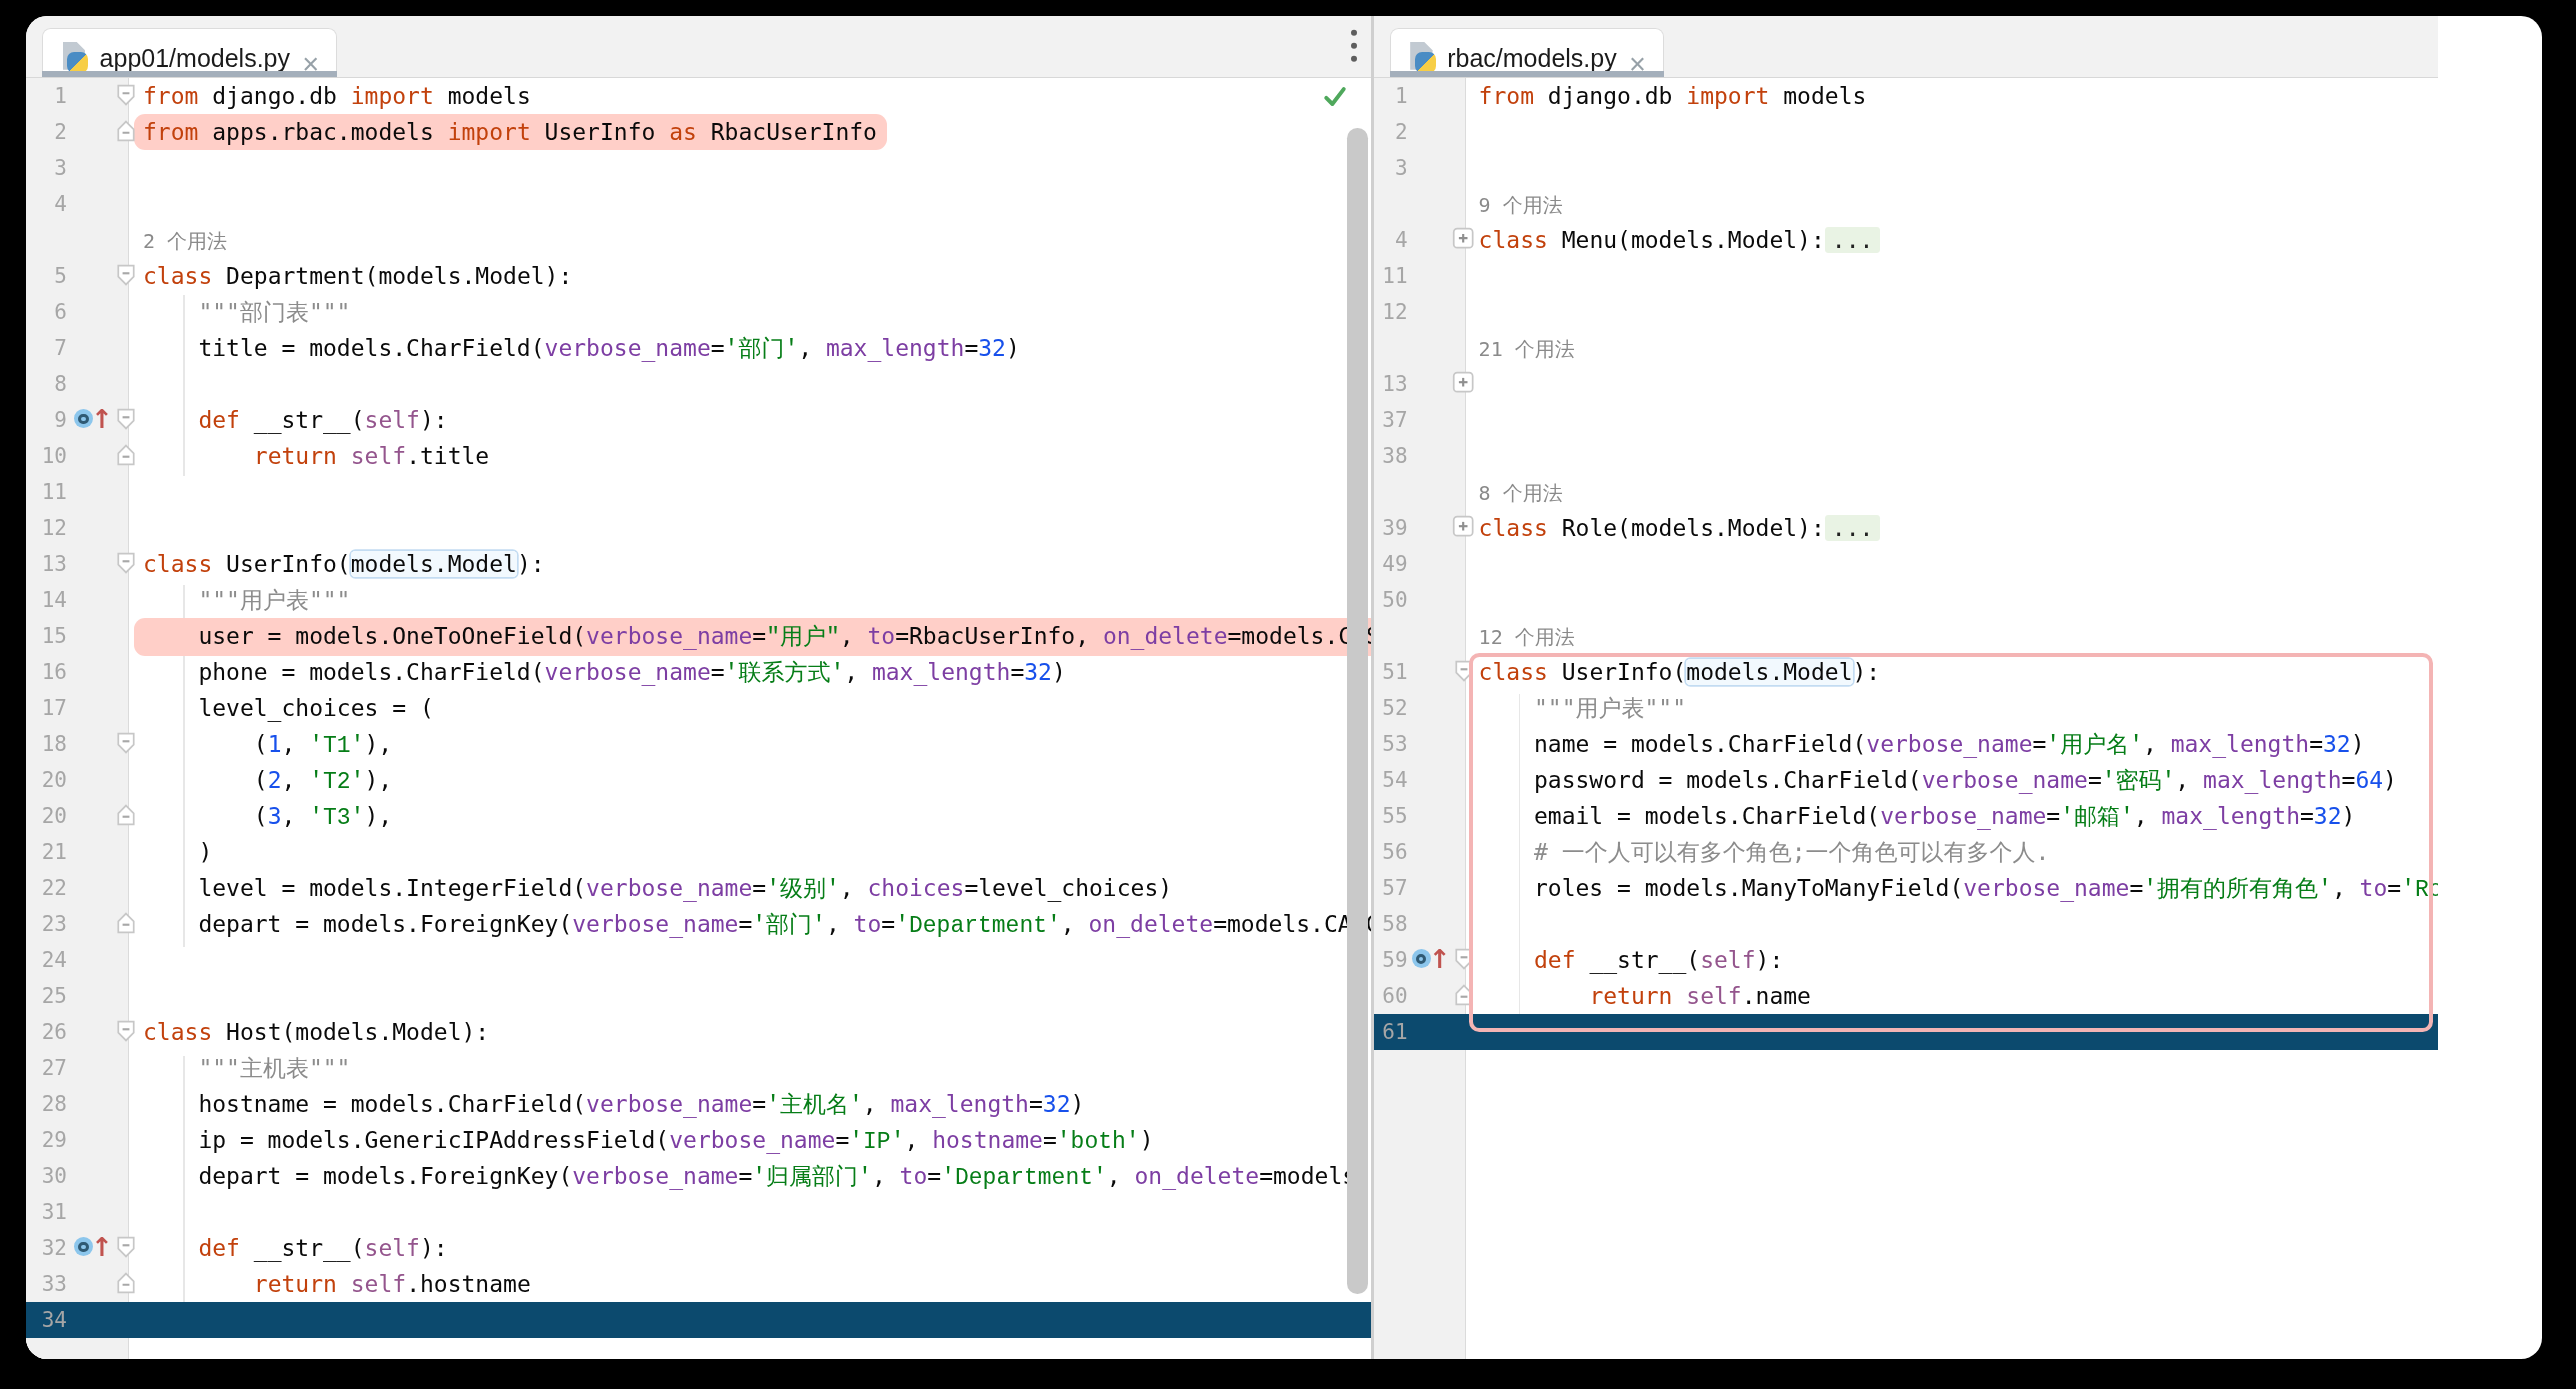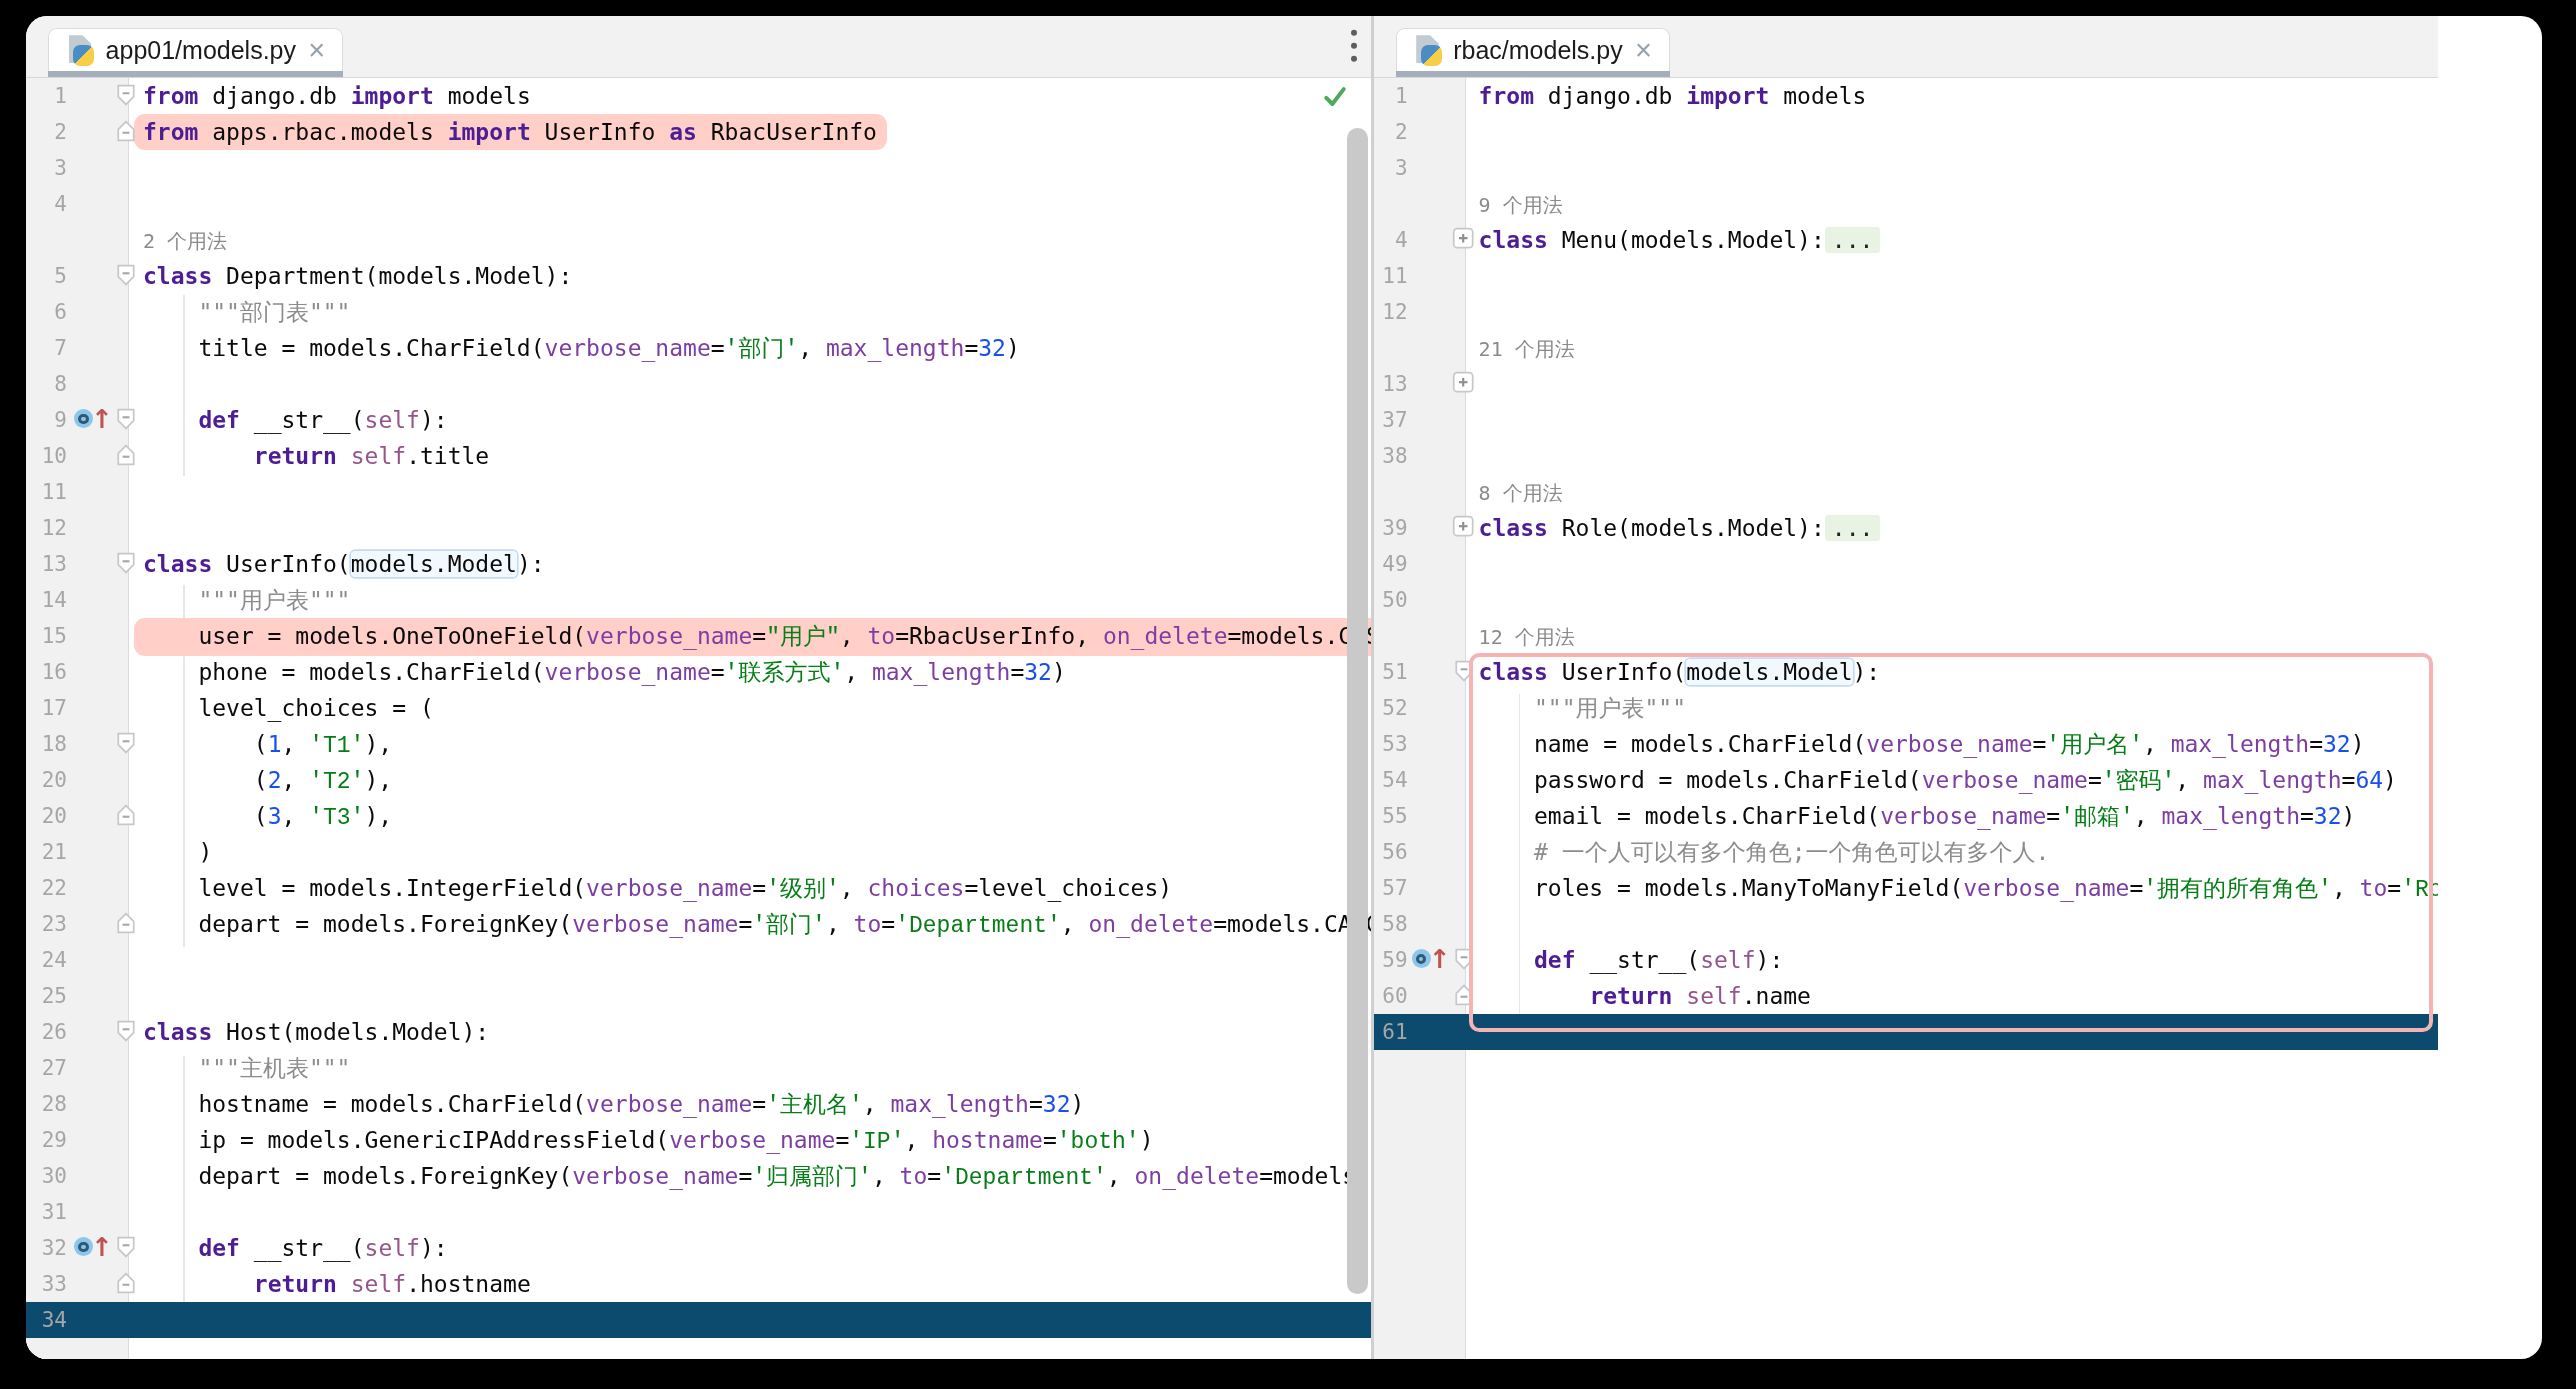--- a/index.html
+++ b/index.html
@@ -6,21 +6,21 @@
   .window{position:absolute;left:26px;top:15.5px;width:2516px;height:1343px;background:#fff;
     border-radius:21px;overflow:hidden;display:flex;font-family:"Liberation Sans","DejaVu Sans",sans-serif;}
   .pane{position:relative;height:100%;}
   .pane-l{width:1345px;}
   .pane-r{width:1064px;}
   .divider{width:2.6px;background:#CFCFCF;height:100%;}
   
   .tabbar{position:relative;height:61px;background:#F2F2F2;border-bottom:0.9px solid #D8D8D8;
     display:flex;align-items:flex-end;}
   .tab{height:48px;background:#fff;border:0.9px solid #DCDCDC;border-bottom:none;border-radius:8.6px 8.6px 0 0;
-    display:flex;align-items:center;padding:0 17px;margin-left:22px;position:relative;cursor:default;}
+    display:flex;align-items:flex-end;padding:0 17px;margin-left:16px;position:relative;cursor:default;}
   .tab::after{content:"";position:absolute;left:-0.9px;right:-0.9px;bottom:0;height:5.2px;background:#A4AFBB;}
   .tabtitle{font-size:25px;color:#1b1b1b;margin:0 7px 3.4px 8.6px;}
   .tabclose{font-size:29px;color:#97A1A8;margin:0 0 3.4px 5.2px;line-height:17px;}
   .pyicon{position:relative;width:31px;height:33px;margin-bottom:1.7px;}
   .pyicon .doc{position:absolute;left:2.6px;top:0;width:22.4px;height:28px;background:#C2CAD2;
     clip-path:polygon(0 0,62% 0,100% 30%,100% 100%,0 100%);}
   .pyicon .snake{position:absolute;left:7px;top:10.3px;width:21px;height:21px;border-radius:7px;
     background:linear-gradient(135deg,#4A8CC4 0 50%,#F7CE46 50% 100%);}
   .kebab{position:absolute;right:14px;top:50%;transform:translateY(-50%);display:flex;flex-direction:column;align-items:center;}
   .kebab span{width:6px;height:6px;border-radius:50%;background:#5E5E5E;margin:3.4px 0;}
@@ -30,21 +30,21 @@
   .rows{position:relative;z-index:2;}
   .row{position:relative;height:36px;}
   .row.caret{background:#0c4a6e;}
   .ln{position:absolute;left:0;top:0;width:var(--lnW);text-align:right;
     font:21px/36px "DejaVu Sans Mono","Liberation Mono",monospace;color:#A6A6A6;}
   .gicon{position:absolute;left:var(--iconX);top:4.3px;}
   .fold{position:absolute;left:var(--foldX);top:5.2px;z-index:3;}
   .code{position:absolute;left:var(--textX);top:0;white-space:pre;
     font:23px/36px "DejaVu Sans Mono","Liberation Mono",monospace;color:#0a0a0a;}
   .inlay{font:20px/36px "DejaVu Sans Mono","Liberation Mono",monospace;color:#8A8A8A;}
-  .tk-k{color:#4c1d95;font-weight:700;}
+  .tk-k{color:#c2410c;font-weight:400;}
   .tk-t{color:#0a0a0a;}
   .tk-s{color:#067D17;font-family:Liberation Mono, monospace;}
   .tk-n{color:#1750EB;}
   .tk-p{color:#7D3EA3;}
   .tk-f{color:#94558D;}
   .tk-d{color:#8C8C8C;}
   .tk-e{background:#E9F3E4;border-radius:3.4px;padding:0 7px;color:#222;}
   .tk-b{box-shadow:0 0 0 1.7px #C3DCF2;background:#F2F9FE;border-radius:4.3px;}
   .hlband{background:#FFCFC8;display:inline-block;padding:0 10.3px 0 8.6px;margin-left:-8.6px;border-radius:11px;}
   .guide{position:absolute;width:1.7px;background:#E7E7E7;z-index:1;}

